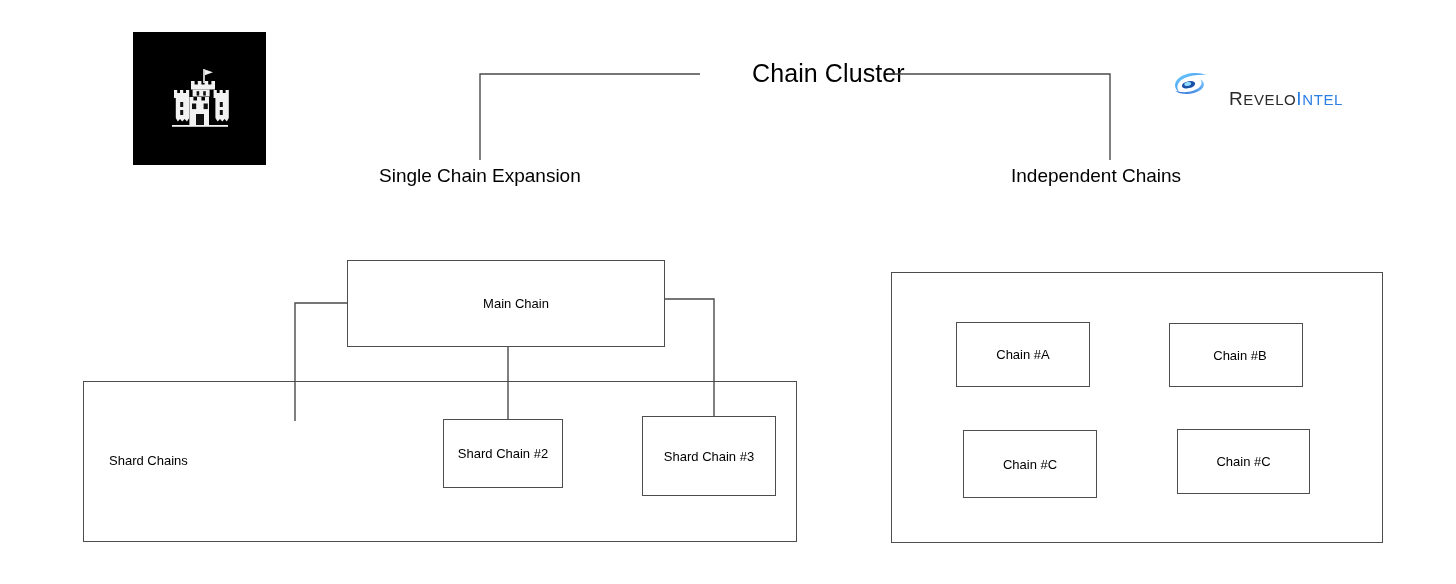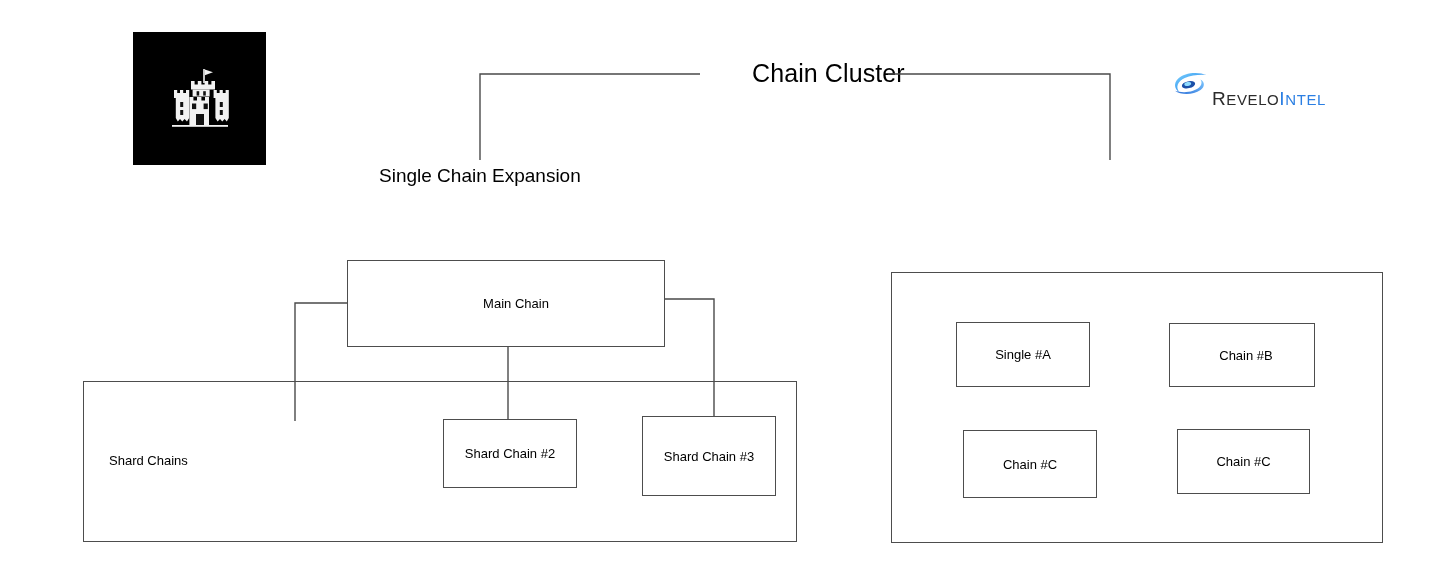--- a/index.html
+++ b/index.html
@@ -35,21 +35,21 @@
   .castle-logo svg { display: block; }
 
   
   .revelo-logo {
     position: absolute;
     left: 1172px;
     top: 68px;
     height: 32px;
     display: flex;
     align-items: center;
-    gap: 4px;
+    gap: 21px;
   }
   .revelo-mark { width: 36px; height: 28px; display: block; }
   .revelo-word {
     font-family: "Liberation Sans", sans-serif;
     font-size: 19px;
     letter-spacing: 0.6px;
     line-height: 1;
     white-space: nowrap;
     display: flex;
     align-items: baseline;
@@ -121,26 +121,26 @@
   }
   .shard-container { left: 83px; top: 381px; width: 714px; height: 161px; }
   .shard-label {
     position: absolute;
     left: 109px; top: 453px;
     font-size: 13px;
     color: #000;
     white-space: nowrap;
   }
   .shard1 { left: 240px; top: 421px; width: 133px; height: 69px; }
-  .shard2 { left: 443px; top: 419px; width: 134px; height: 69px; }
+  .shard2 { left: 443px; top: 419px; width: 120px; height: 69px; }
   .shard3 { left: 642px; top: 416px; width: 134px; height: 80px; }
 
   .independent-container { left: 891px; top: 272px; width: 492px; height: 271px; }
   .chain-a { left: 956px; top: 322px; width: 134px; height: 65px; }
-  .chain-b { left: 1169px; top: 323px; width: 146px; height: 64px; padding-left: 8px; }
+  .chain-b { left: 1169px; top: 323px; width: 134px; height: 64px; padding-left: 8px; }
   .chain-c1 { left: 963px; top: 430px; width: 134px; height: 68px; }
   .chain-c2 { left: 1177px; top: 429px; width: 133px; height: 65px; }
 </style>
 </head>
 <body>
 
 <div id="canvas">
 
   <div class="castle-logo">
     <svg width="84" height="84" viewBox="0 0 84 84" aria-hidden="true">
@@ -196,20 +196,21 @@
     </svg>
     <span class="revelo-word">
       <span class="revelo-dark"><span class="cap">R</span><span class="sc">EVELO</span></span>
         <span class="revelo-blue"><span class="cap">I</span><span class="sc">NTEL</span></span>
     </span>
   </div>
 
   <div class="diagram-title">Chain Cluster</div>
 
   <div class="branch-label branch-left">Single Chain Expansion</div>
+  <div class="branch-label branch-right">Independent Chains</div>
 
   <svg class="wires" viewBox="0 0 1456 584">
 
     <path d="M480 160 L480 74 L700 74"></path>
 
     <path d="M888 74 L1110 74 L1110 160"></path>
 
     <path d="M347 303 L295 303 L295 421"></path>
 
     <path d="M508 347 L508 419"></path>
@@ -227,21 +228,21 @@
   <div class="node-box shard2">
     <span>Shard Chain #2</span>
   </div>
   <div class="node-box shard3">
     <span>Shard Chain #3</span>
   </div>
 
   <div class="container-box independent-container"></div>
 
   <div class="node-box chain-a">
-    <span>Single #A</span>
+    <span>Chain #A</span>
   </div>
   <div class="node-box chain-b">
     <span>Chain #B</span>
   </div>
   <div class="node-box chain-c1">
     <span>Chain #C</span>
   </div>
   <div class="node-box chain-c2">
     <span>Chain #C</span>
   </div>

